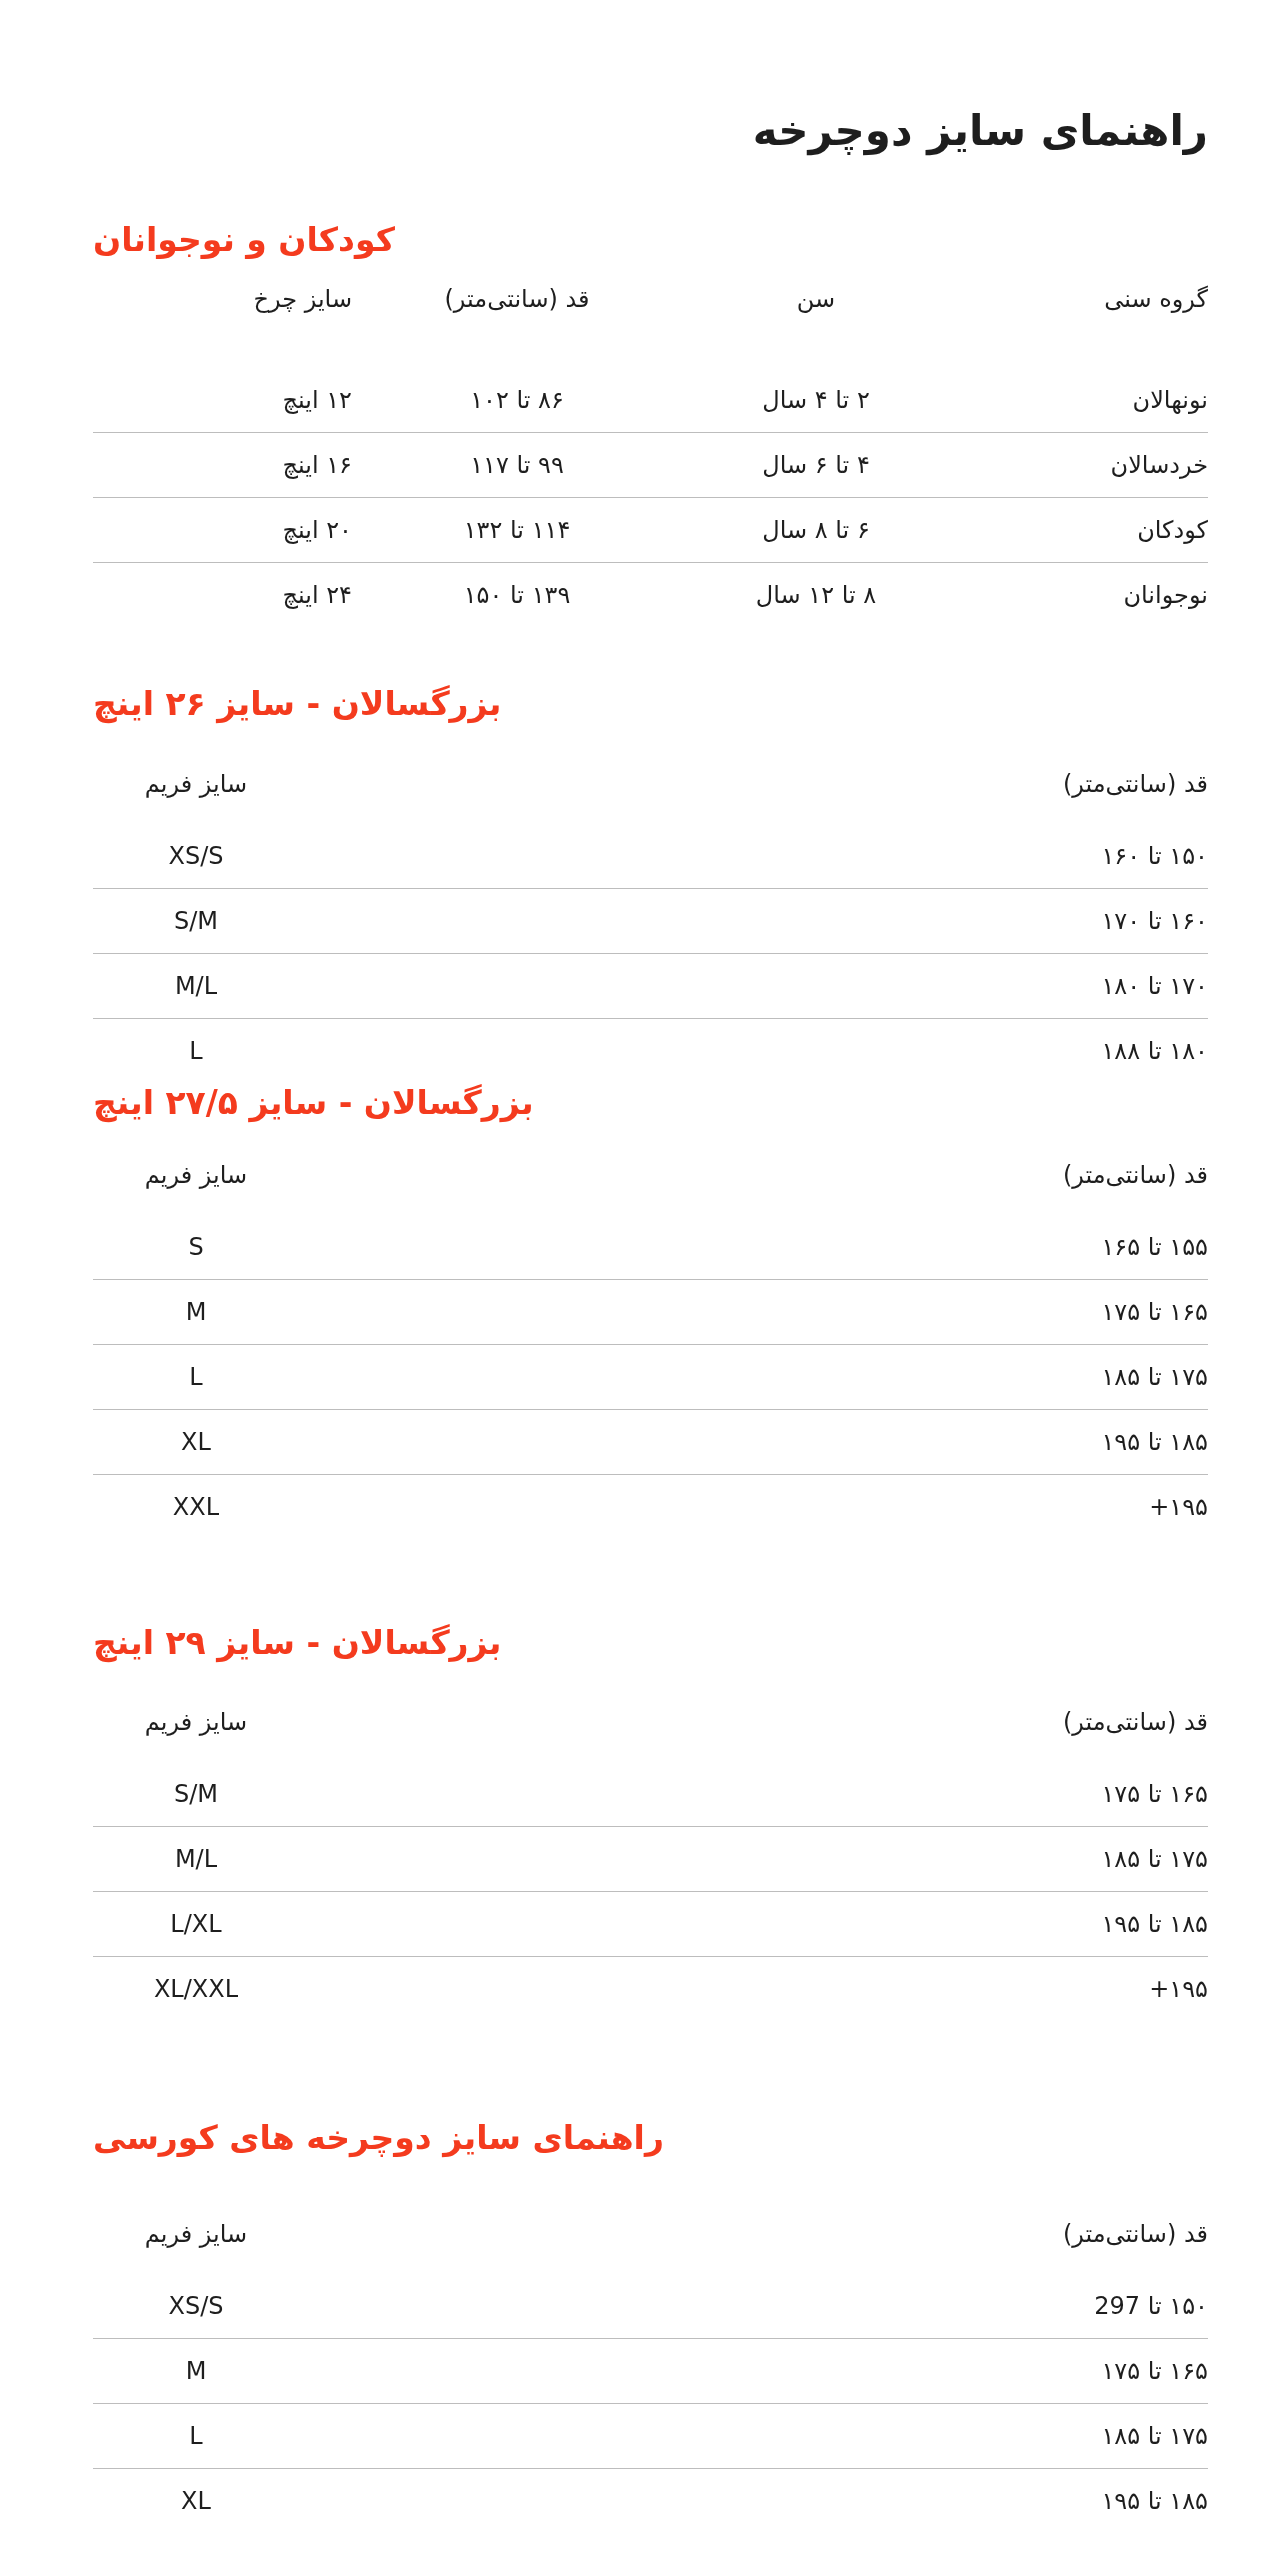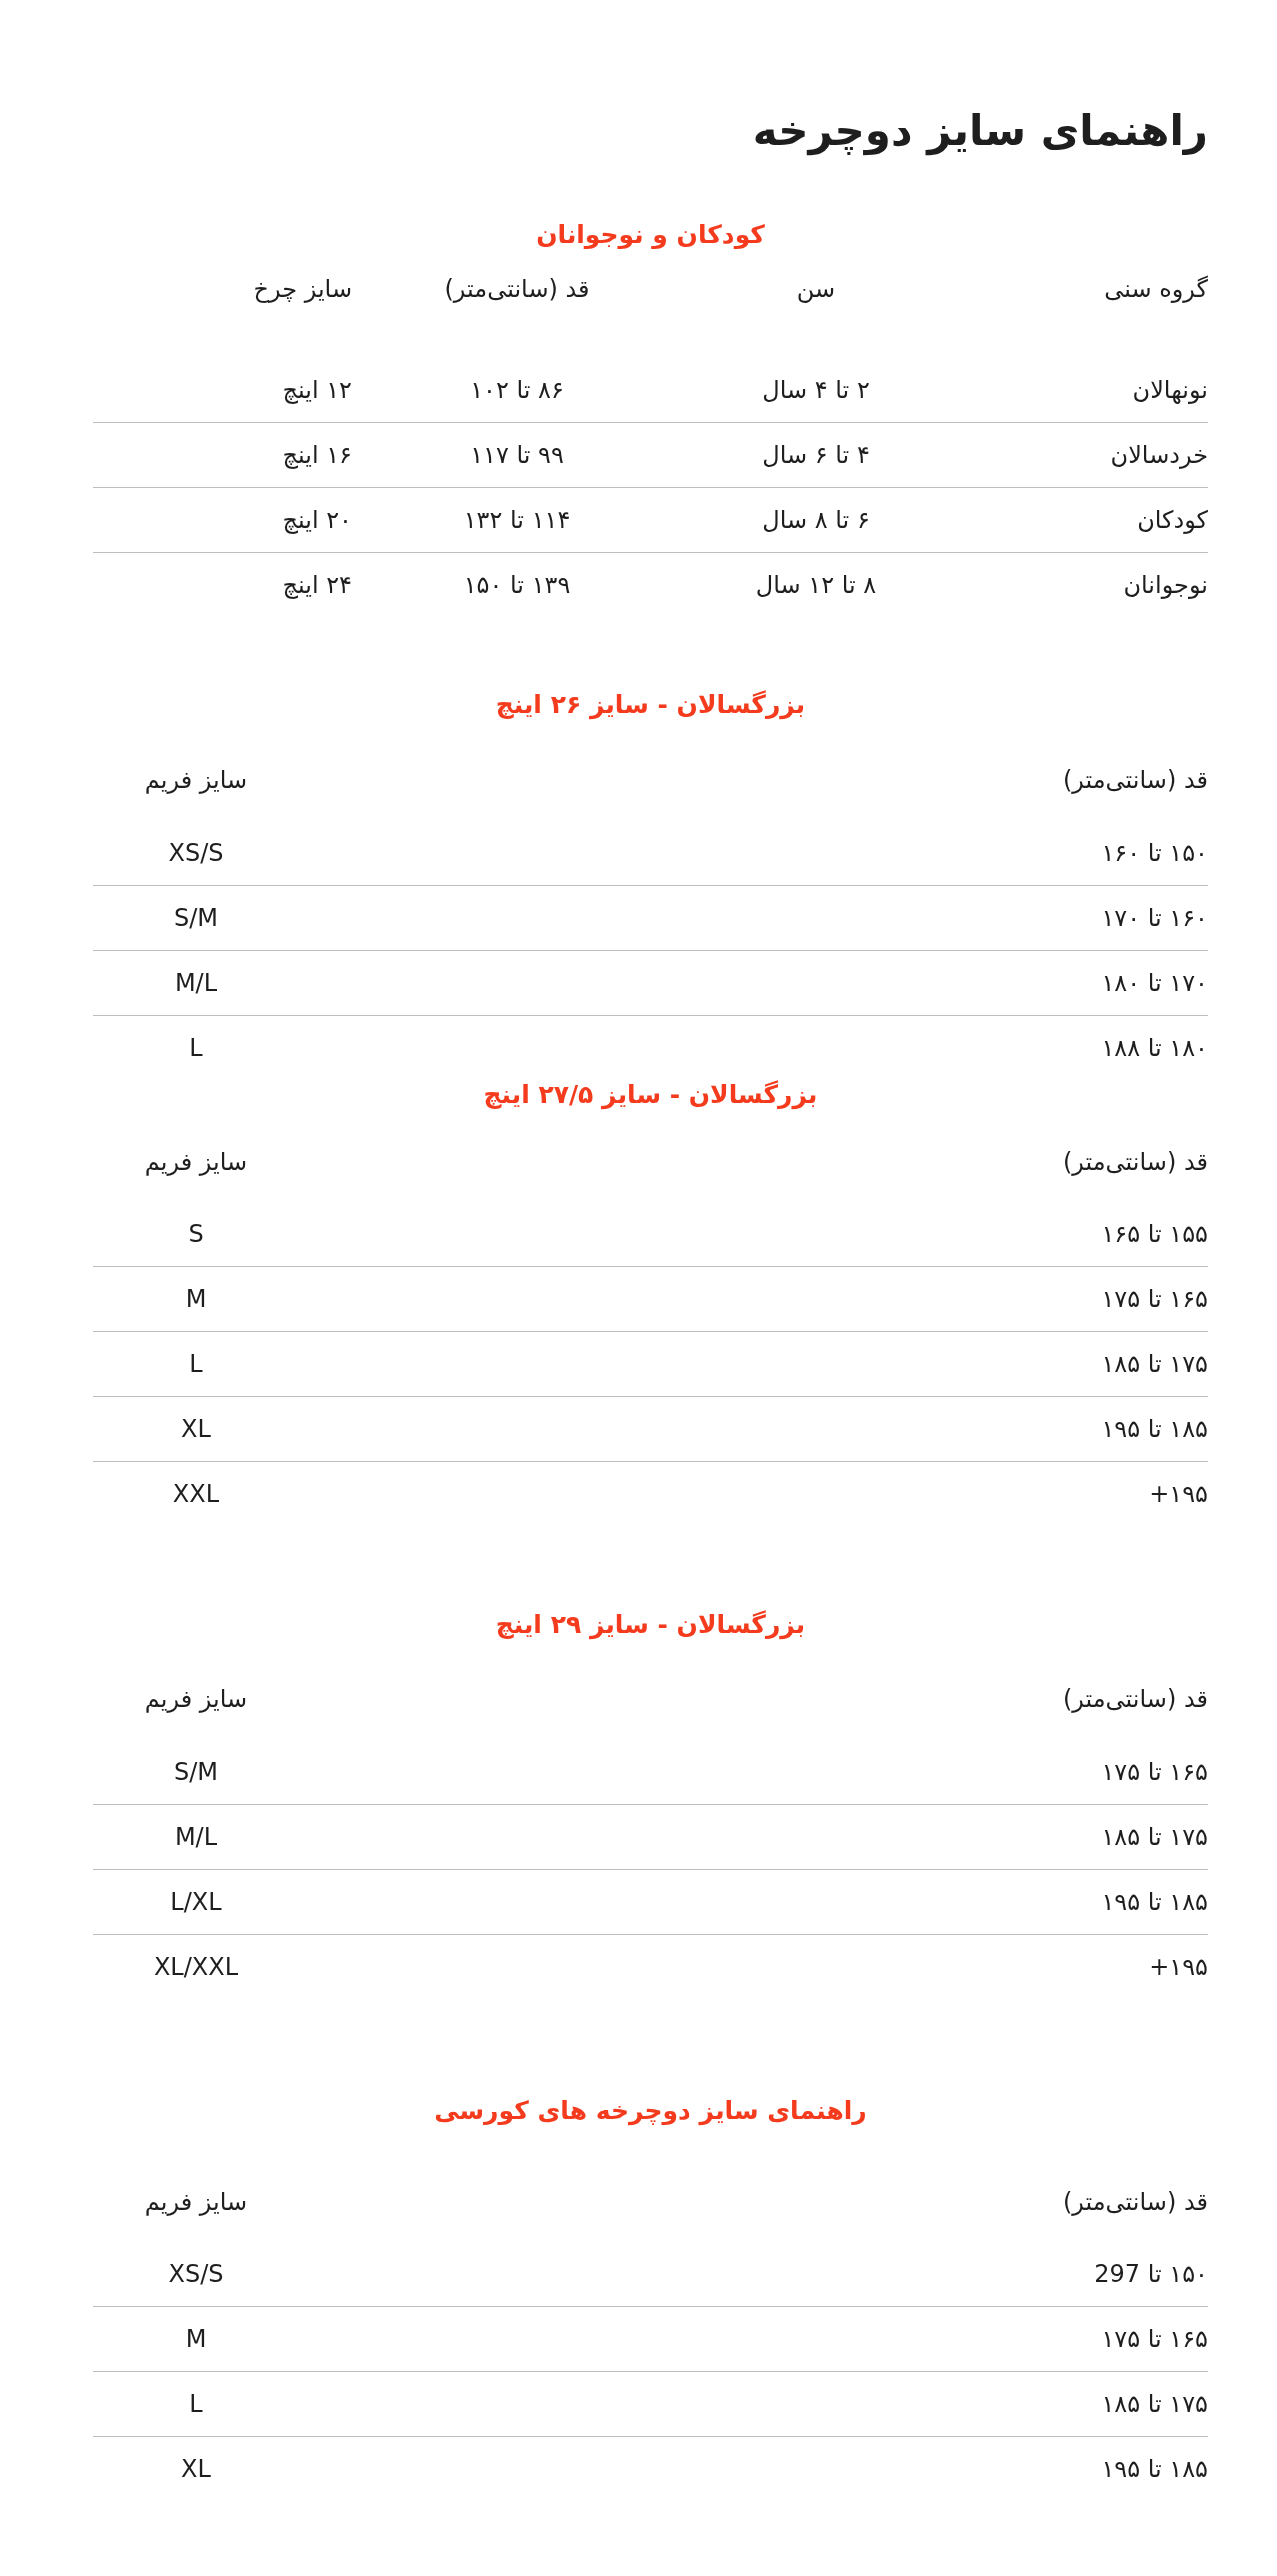--- a/index.html
+++ b/index.html
@@ -27,43 +27,43 @@
   .page-title{
     margin:108px 0 0;
     font-size:42px;
     line-height:1.1;
     font-weight:bold;
     text-align:right;
     color:var(--text);
   }
   .sec{
     margin:0;
-    font-size:25px;
+    font-size:33px;
     line-height:1.2;
     font-weight:bold;
-    text-align:center;
+    text-align:left;
     color:var(--accent);
   }
   .hrow,.krow,.frow{
     display:grid;
     align-items:center;
     height:64px;
   }
   .krow{grid-template-columns:258px 268px 330px 1fr;}
   .frow{grid-template-columns:1fr 206px;}
   .rows > div:not(:last-child){border-bottom:1.5px solid var(--divider);}
   .tr{text-align:right;}
   .tc{text-align:center;}
   .cw{text-align:right;padding-left:13px;}
   
   .kids .sec{margin-top:66px;}
   .kids .hrow{margin-top:7.2px;}
   .kids .rows{margin-top:37px;}
   .f .rows{margin-top:8.2px;}
-  #s26 .sec{margin-top:73px;}
+  #s26 .sec{margin-top:57px;}
   #s26 .hrow{margin-top:28px;}
   #s275 .sec{}
   #s275 .hrow{margin-top:20.6px;}
   #s29 .sec{margin-top:84px;}
   #s29 .hrow{margin-top:27px;}
   #road .sec{margin-top:97px;}
   #road .hrow{margin-top:44px;}
 </style>
 </head>
 <body>

